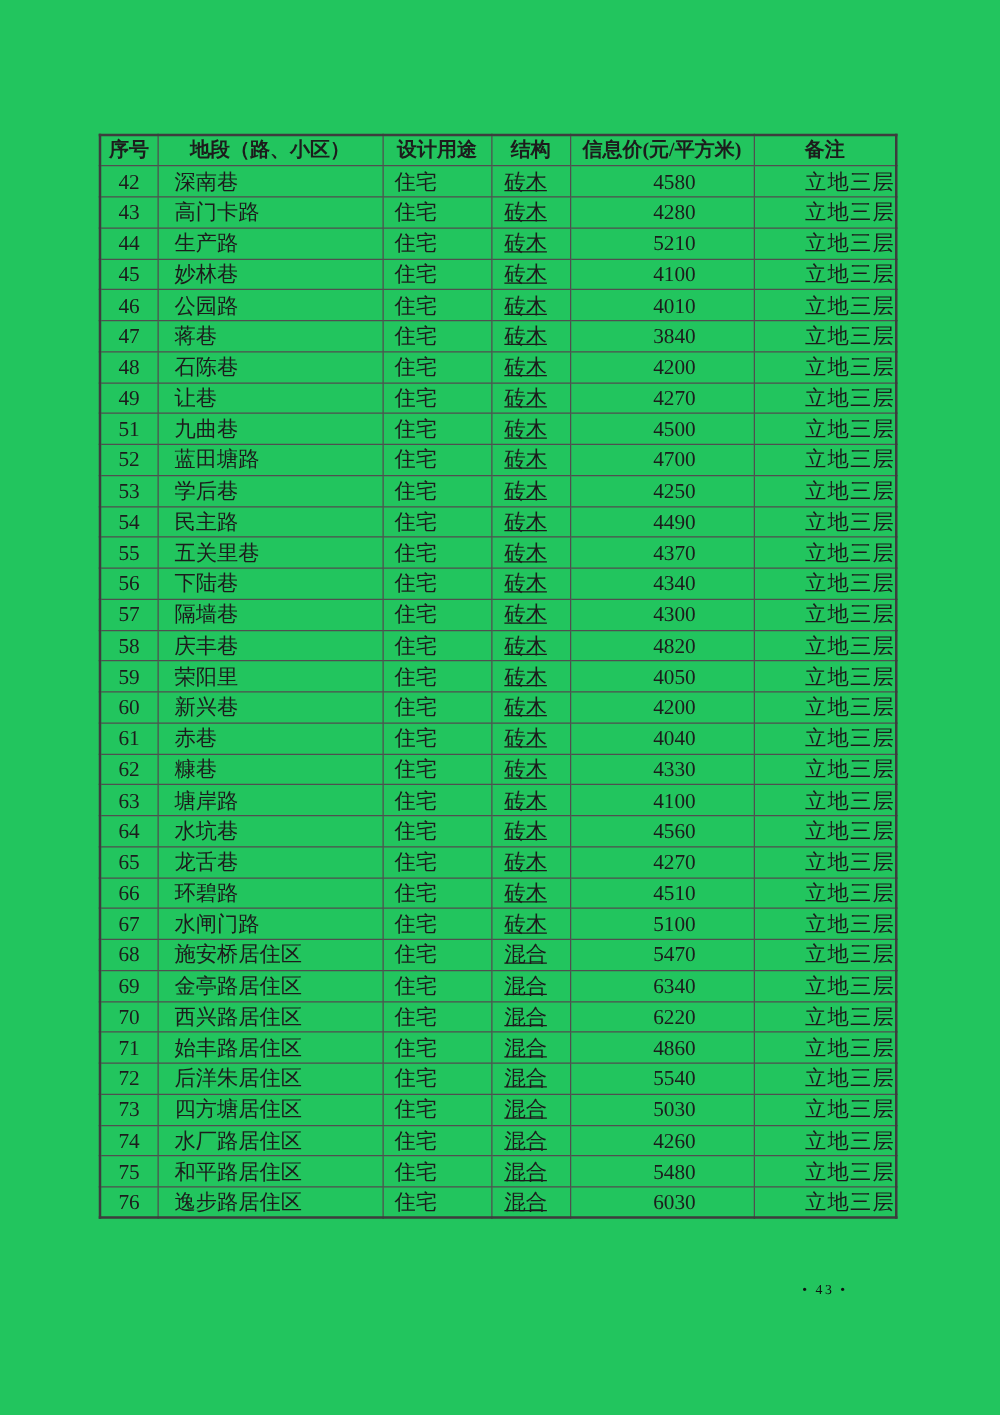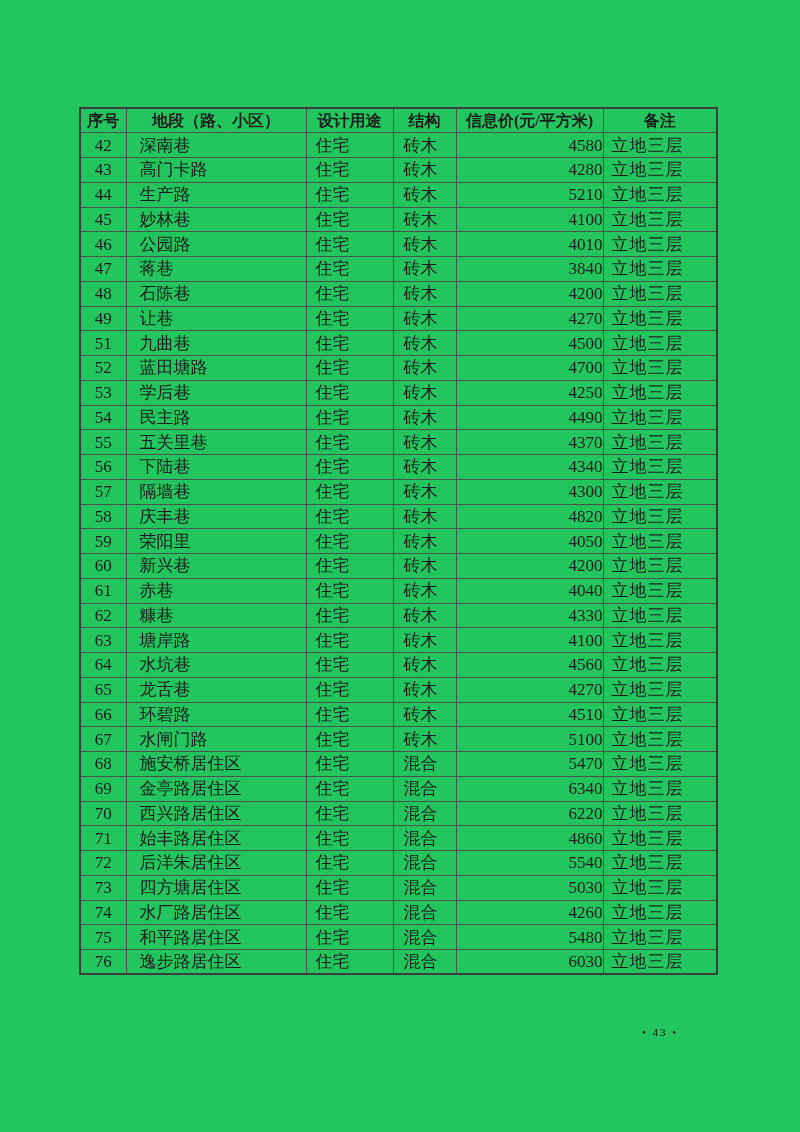--- a/index.html
+++ b/index.html
@@ -39,23 +39,23 @@
   }
   .price-table thead th {
     font-weight: 700;
     font-size: 16px;
     text-align: center;
   }
   
   .price-table .c0 { text-align: center; }                 
   .price-table .c1 { text-align: left; padding-left: 13px; } 
   .price-table .c2 { text-align: left; padding-left: 9px; margin-top: 24px; }  
-  .price-table .c3 { text-align: left; padding-left: 10px; } 
-  .price-table .c4 { text-align: right; padding-left: 20px; margin-top: 20px; } 
-  .price-table .c5 { text-align: left; padding-left: 8px; letter-spacing: 1px; margin-top: 28px; } 
+  .price-table .c3 { text-align: left; padding-left: 10px; text-decoration: underline; } 
+  .price-table .c4 { text-align: center; padding-left: 20px; margin-top: 20px; } 
+  .price-table .c5 { text-align: right; padding-left: 8px; letter-spacing: 1px; margin-top: 28px; } 
   .page-number {
     position: absolute;
     left: 596px;
     top: 1026px;
     width: 128px;
     text-align: center;
     font-size: 11px;
     color: #111111;
     letter-spacing: 2px;
   }

